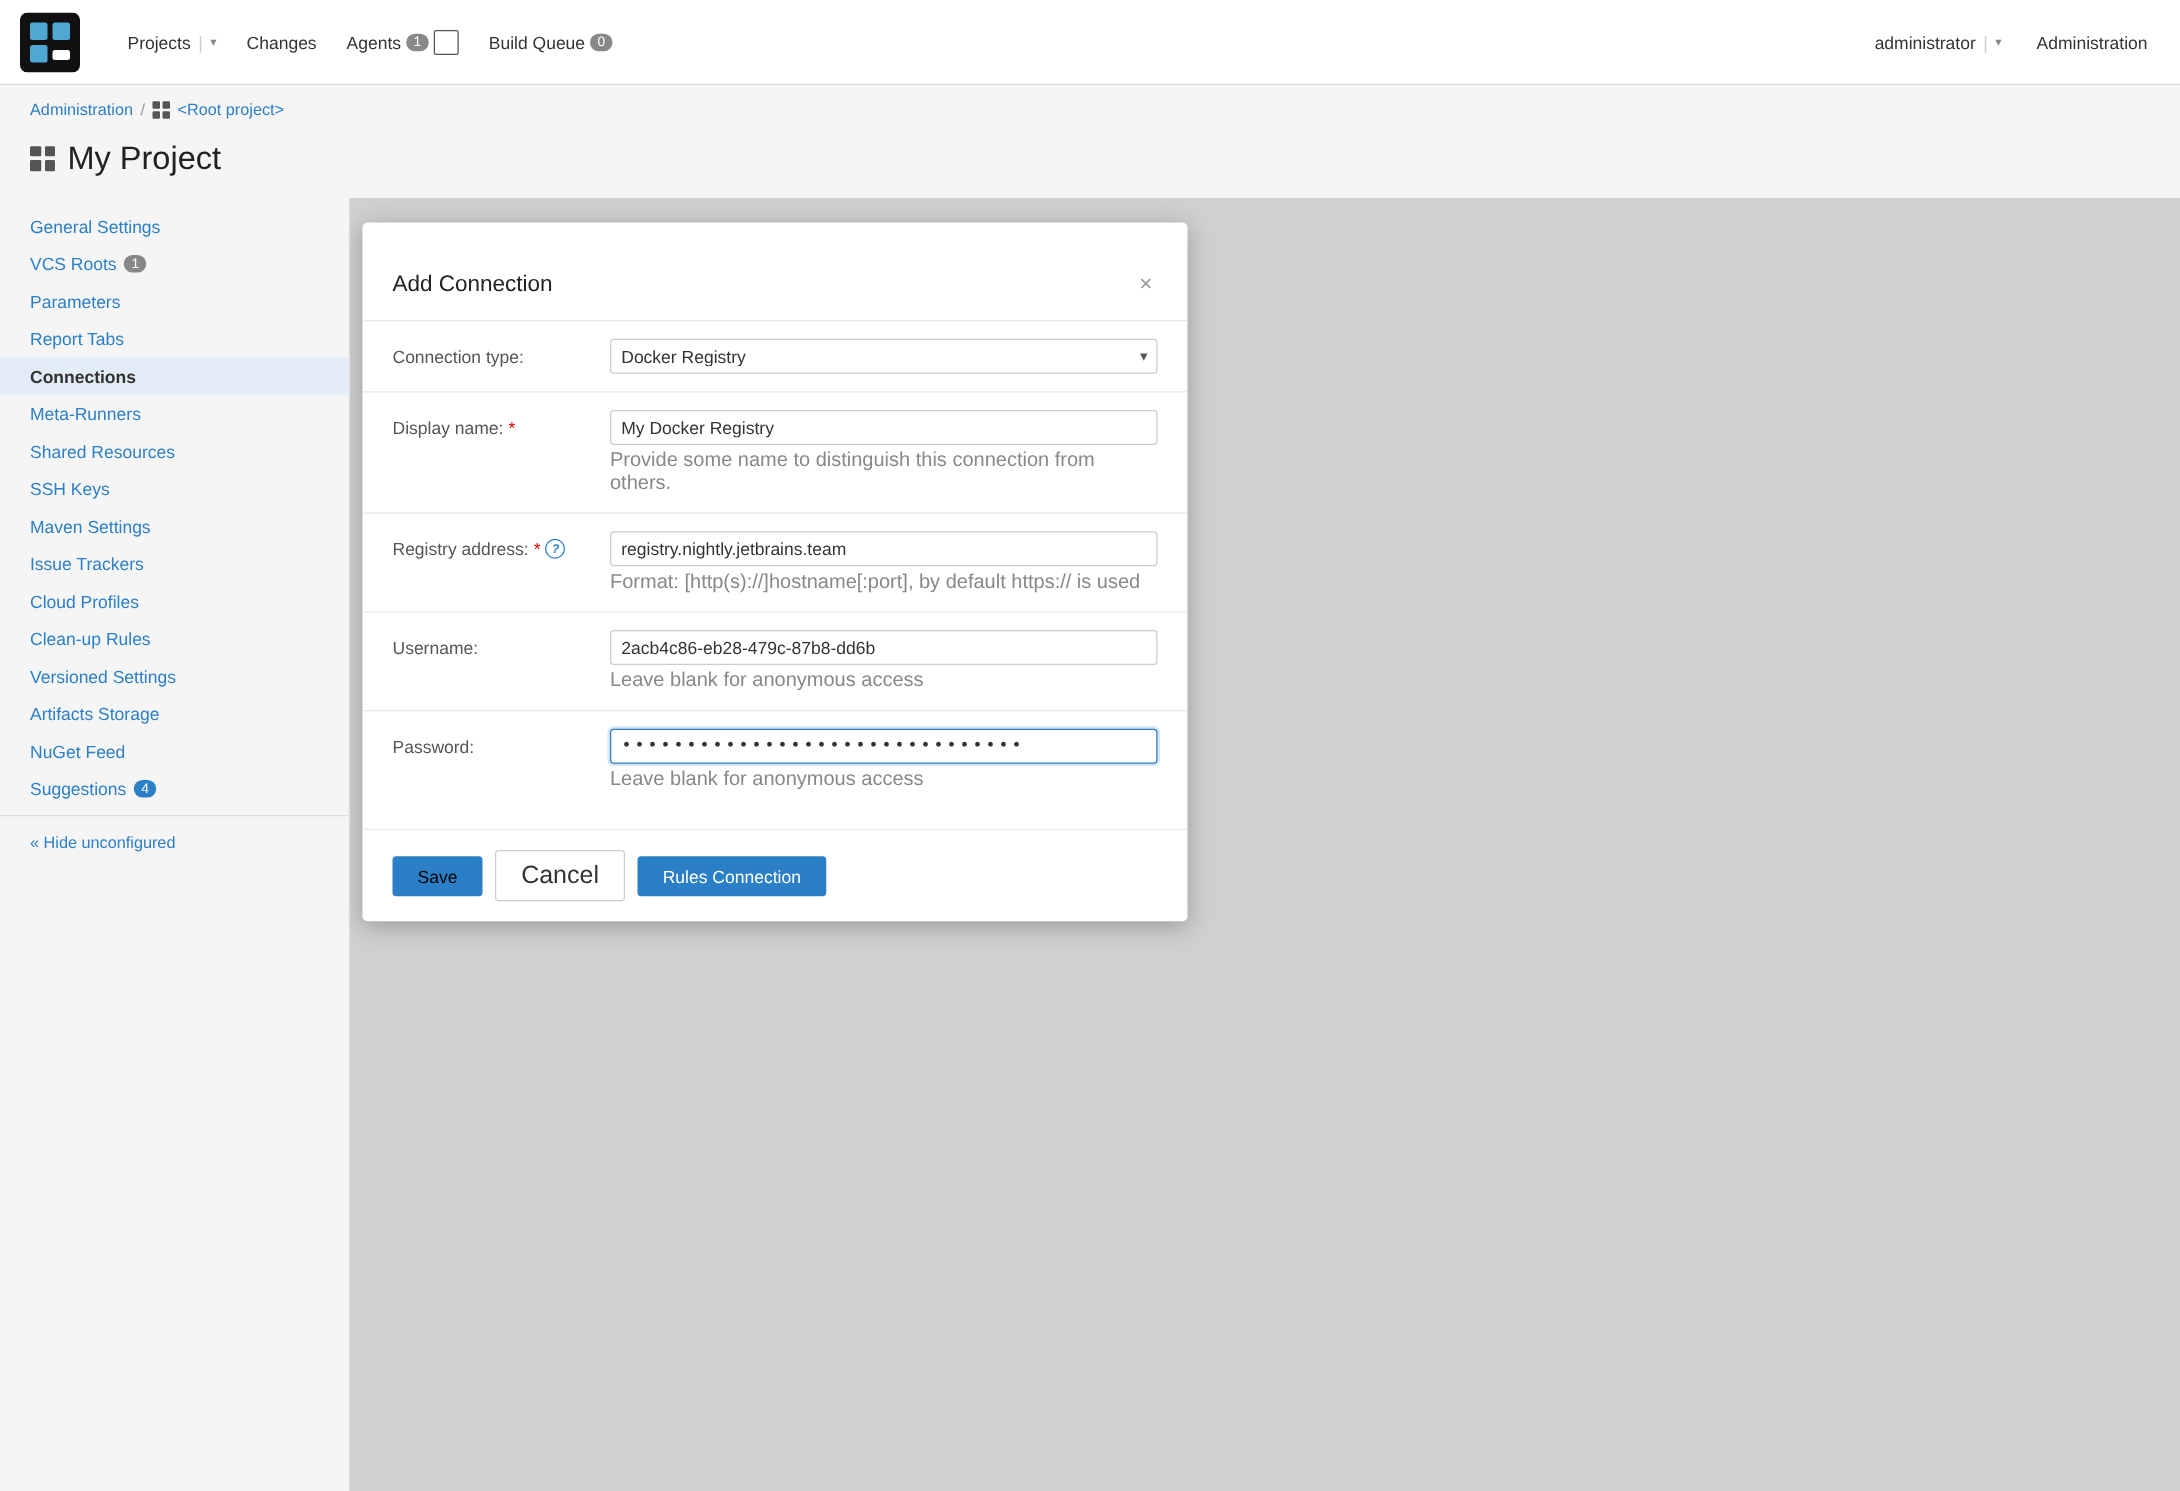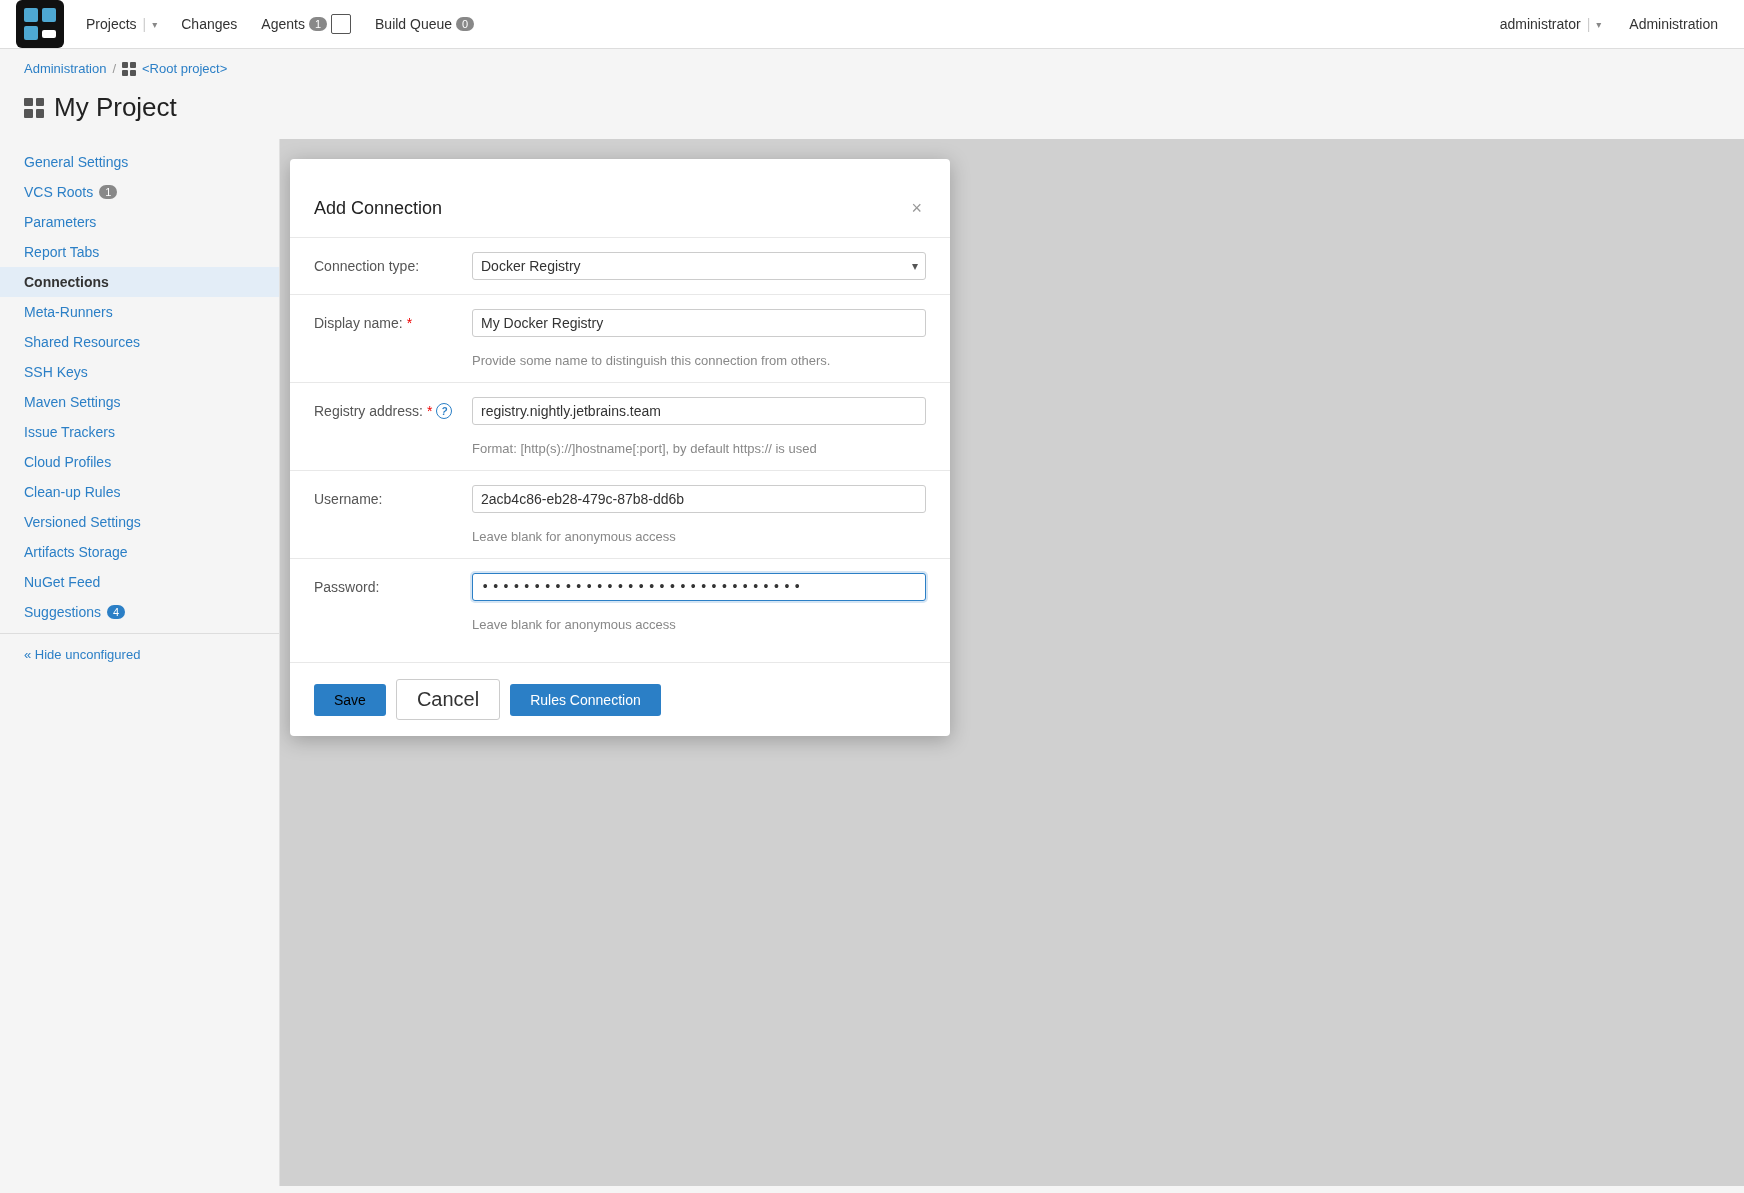--- a/index.html
+++ b/index.html
@@ -2,25 +2,25 @@
 <html><head>
   <meta charset="utf-8">
   <style>
     * { box-sizing: border-box; margin: 0; padding: 0; }
     body { font-family: -apple-system, BlinkMacSystemFont, 'Segoe UI', Arial, sans-serif; font-size: 14px; background: #f5f5f5; color: #333; }
 
     
     .top-nav {
       background: #fff;
       border-bottom: 1px solid #ddd;
-      height: 49px;
+      height: 68px;
       display: flex;
       align-items: center;
       padding: 16px 16px;
-      gap: 0;
+      gap: 16px;
     }
     .logo {
       width: 48px;
       height: 48px;
       margin-right: 12px;
       flex-shrink: 0;
     }
     .nav-items {
       display: flex;
       align-items: center;
@@ -228,21 +228,21 @@
     .modal-body {
       padding: 0 0 16px;
     }
 
     
     .form-row {
       display: flex;
       align-items: flex-start;
       padding: 14px 24px;
       border-top: 1px solid #e8e8e8;
-      gap: 8px;
+      gap: 24px;
     }
     .form-label {
       min-width: 150px;
       font-size: 14px;
       color: #555;
       padding-top: 6px;
       display: flex;
       align-items: center;
       gap: 4px;
       flex-shrink: 0;
@@ -279,23 +279,22 @@
       font-size: 14px;
       color: #333;
       background: #fff;
       outline: none;
     }
     .form-input.active-focus {
       border-color: #2B7FC6;
       box-shadow: 0 0 0 2px rgba(43,127,198,0.2);
     }
     .form-hint {
-      font-size: 13px;
+      font-size: 16px;
       color: #888;
-      margin-top: 12px;
     }
     .form-select-wrap {
       position: relative;
       width: 100%;
     }
     .form-select-wrap select {
       width: 100%;
       padding: 5px 30px 5px 8px;
       border: 1px solid #ccc;
       border-radius: 3px;

